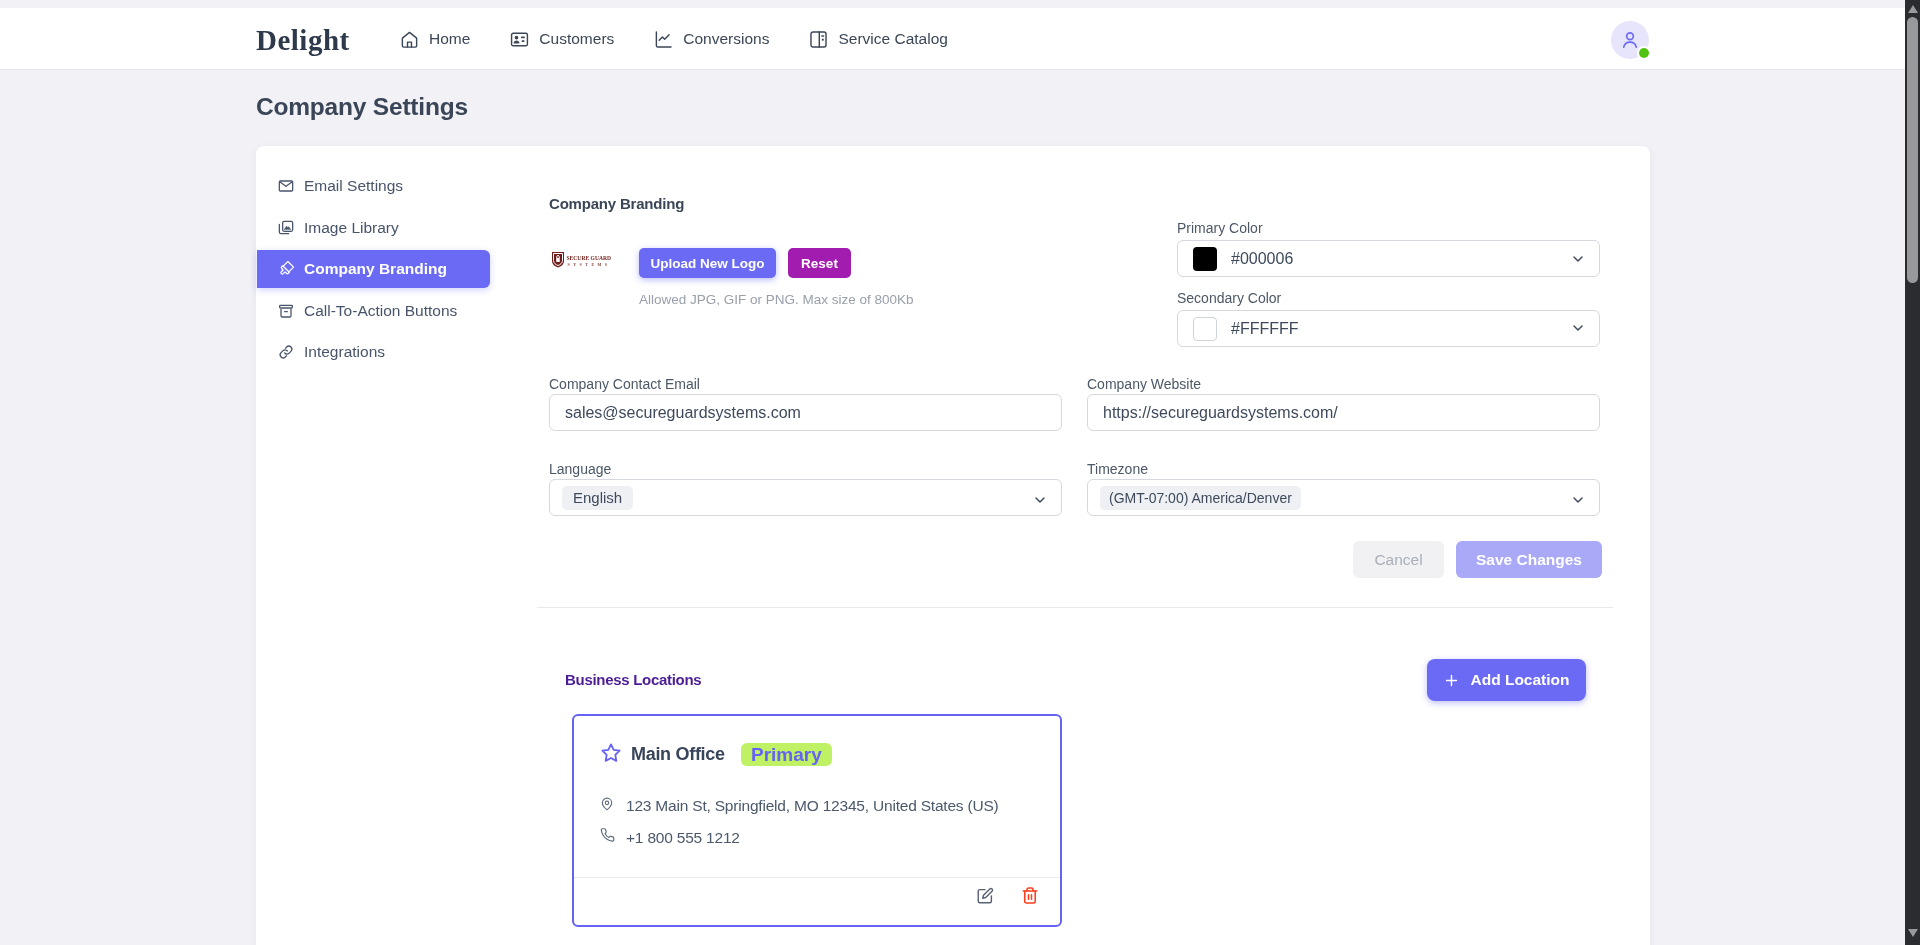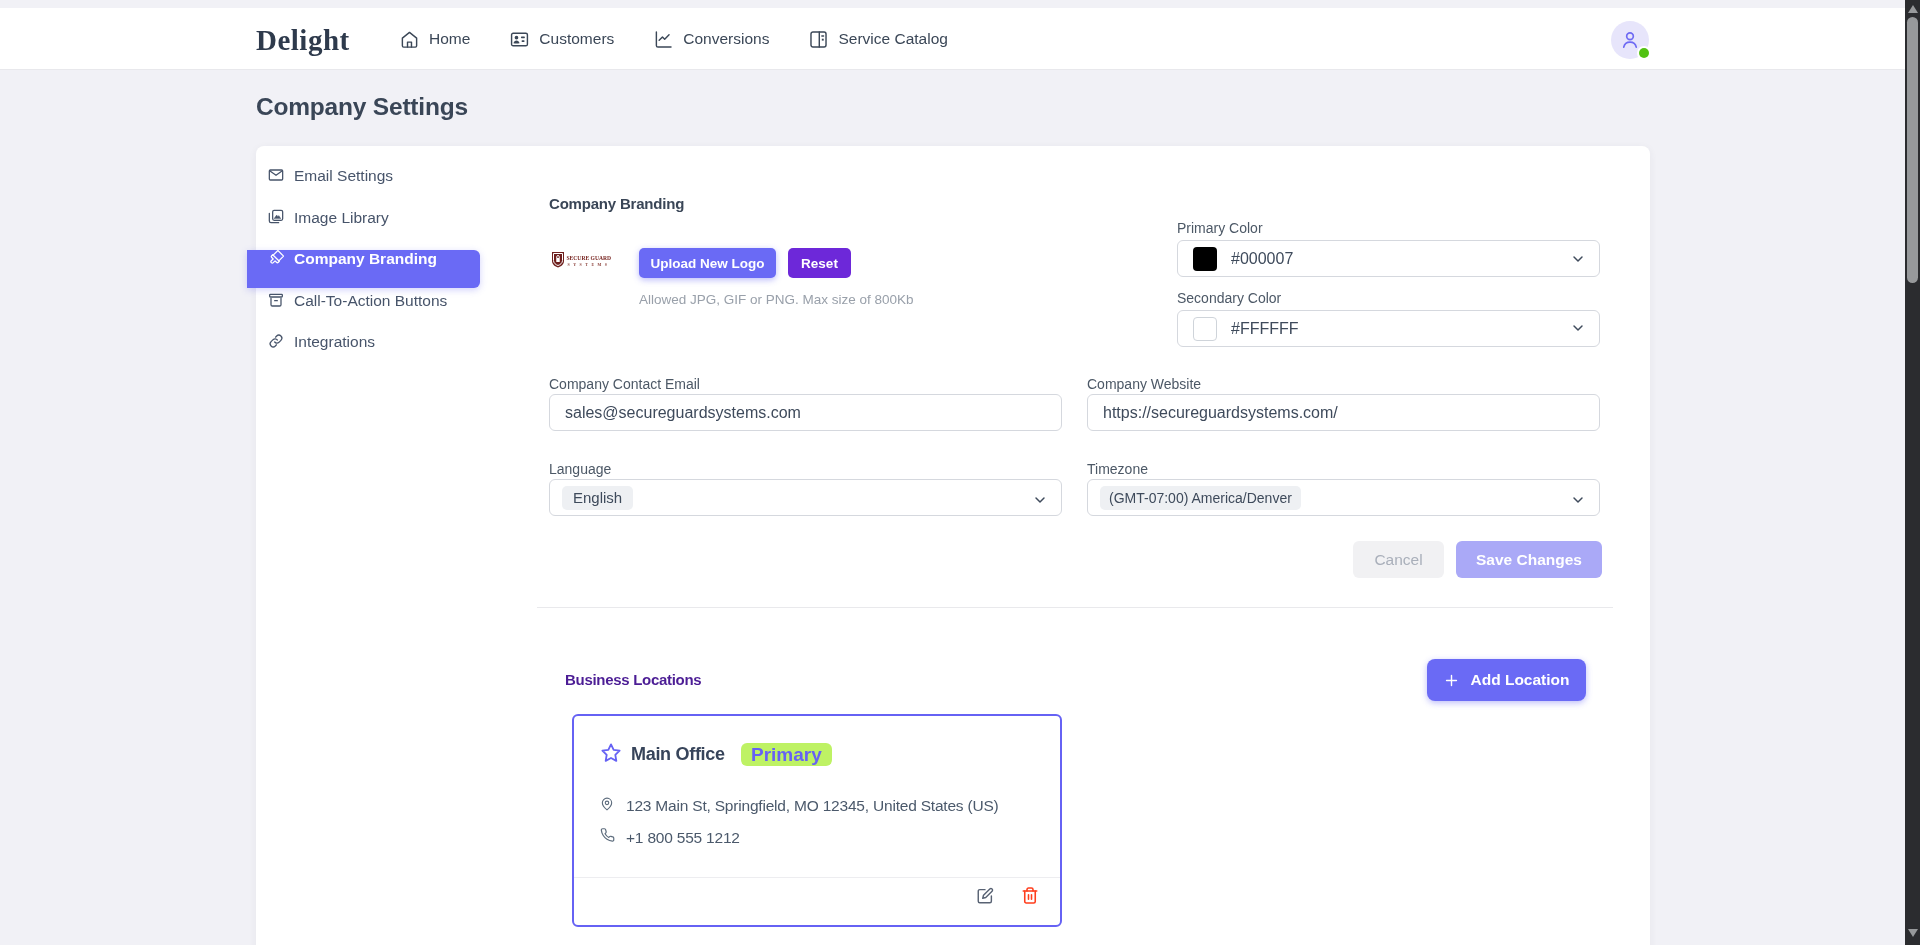--- a/index.html
+++ b/index.html
@@ -14,29 +14,29 @@
   .nav-item svg { display:block; }
   .avatar { position:absolute; left:1611px; top:13px; width:38px; height:38px; border-radius:50%; background:#e7e5fb; }
   .avatar svg { position:absolute; left:9px; top:8px; }
   .avatar .dot { position:absolute; right:-2px; bottom:-1px; width:14px; height:14px; border-radius:50%; background:#fff; }
   .avatar .dot::after { content:""; position:absolute; left:2px; top:2px; width:10px; height:10px; border-radius:50%; background:#52c212; }
   
   .h1 { position:absolute; left:256px; top:93px; font-size:24.5px; font-weight:600; letter-spacing:-0.2px; color:#3a4657; }
   
   .card { position:absolute; left:256px; top:146px; width:1394px; height:900px; background:#fff; border-radius:8px; box-shadow:0 2px 8px rgba(47,43,61,.06); }
   
-  .menu-item { position:absolute; left:247px; width:233px; height:38px; border-radius:6px; display:flex; align-items:flex-start; padding-left:21px; gap:10px; font-size:15.5px; font-weight:500; color:#47546a; }
+  .menu-item { position:absolute; left:257px; width:233px; height:38px; border-radius:6px; display:flex; align-items:center; padding-left:21px; gap:10px; font-size:15.5px; font-weight:500; color:#47546a; }
   .menu-item svg { display:block; flex:none; }
   .menu-item.active { background:#6a6af5; color:#fff; font-weight:600; border-radius:0 6px 6px 0; box-shadow:0 2px 7px rgba(106,106,245,.3); }
   
   .sec-h { position:absolute; left:549px; top:195px; font-size:15px; font-weight:bold; letter-spacing:-0.2px; color:#3a4657; }
   .hint { position:absolute; left:639px; top:292px; font-size:13.5px; color:#99a0aa; }
   .btn { display:flex; align-items:center; justify-content:center; border-radius:5px; font-weight:500; }
   .btn-upload { position:absolute; left:639px; top:248px; width:137px; height:30px; background:#6a6af5; color:#fff; font-size:13.5px; font-weight:700; box-shadow:0 2px 6px rgba(106,106,245,.45); }
-  .btn-reset { position:absolute; left:788px; top:248px; width:63px; height:30px; background:#6d28d9; color:#fff; font-size:13.5px; font-weight:700; }
+  .btn-reset { position:absolute; left:788px; top:248px; width:63px; height:30px; background:#a21caf; color:#fff; font-size:13.5px; font-weight:700; }
   .label { position:absolute; font-size:14px; color:#4c5866; }
   .input { position:absolute; height:37px; border:1px solid #d5d8de; border-radius:6px; background:#fff; display:flex; align-items:center; padding-left:15px; font-size:16px; color:#3e4a5b; }
   .chev { position:absolute; }
   .chip { display:inline-flex; align-items:center; background:#eef0f3; border-radius:5px; height:24px; padding:0 11px; font-size:15px; color:#3e4a5b; }
   .chip.sm { font-size:14px; padding:0 9px; }
   .swatch { width:24px; height:24px; border-radius:4px; margin-right:14px; flex:none; }
   
   .btn-cancel { position:absolute; left:1353px; top:541px; width:91px; height:37px; background:#f1f1f3; color:#a9afba; font-size:15.5px; border-radius:6px; }
   .btn-save { position:absolute; left:1456px; top:541px; width:146px; height:37px; background:#aaa9f7; color:#fff; font-size:15.5px; font-weight:600; border-radius:6px; }
   .divider { position:absolute; left:537px; top:607px; width:1076px; height:1px; background:#e9e9ec; }
@@ -156,21 +156,21 @@
     <text x="33" y="30" font-family="Liberation Serif, serif" font-weight="bold" font-size="8" fill="#8d423c" textLength="79" lengthAdjust="spacing">SYSTEMS</text>
   </svg>
 
   <div class="btn btn-upload">Upload New Logo</div>
   <div class="btn btn-reset">Reset</div>
   <div class="hint">Allowed JPG, GIF or PNG. Max size of 800Kb</div>
 
   <div class="label" style="left:1177px; top:220px;">Primary Color</div>
   <div class="input" style="left:1177px; top:240px; width:423px;">
     <div class="swatch" style="background:#000;"></div>
-    <span>#000007</span>
+    <span>#000006</span>
   </div>
   <svg class="chev" style="left:1570px; top:251px;" width="16" height="16" viewBox="0 0 24 24" fill="none" stroke="#3f4b5c" stroke-width="2.2" stroke-linecap="round" stroke-linejoin="round">
     <path d="m6 9 6 6 6-6"></path>
   </svg>
 
   <div class="label" style="left:1177px; top:290px;">Secondary Color</div>
   <div class="input" style="left:1177px; top:310px; width:423px;">
     <div class="swatch" style="background:#fff; border:1px solid #cfd4da;"></div>
     <span>#FFFFFF</span>
   </div>

